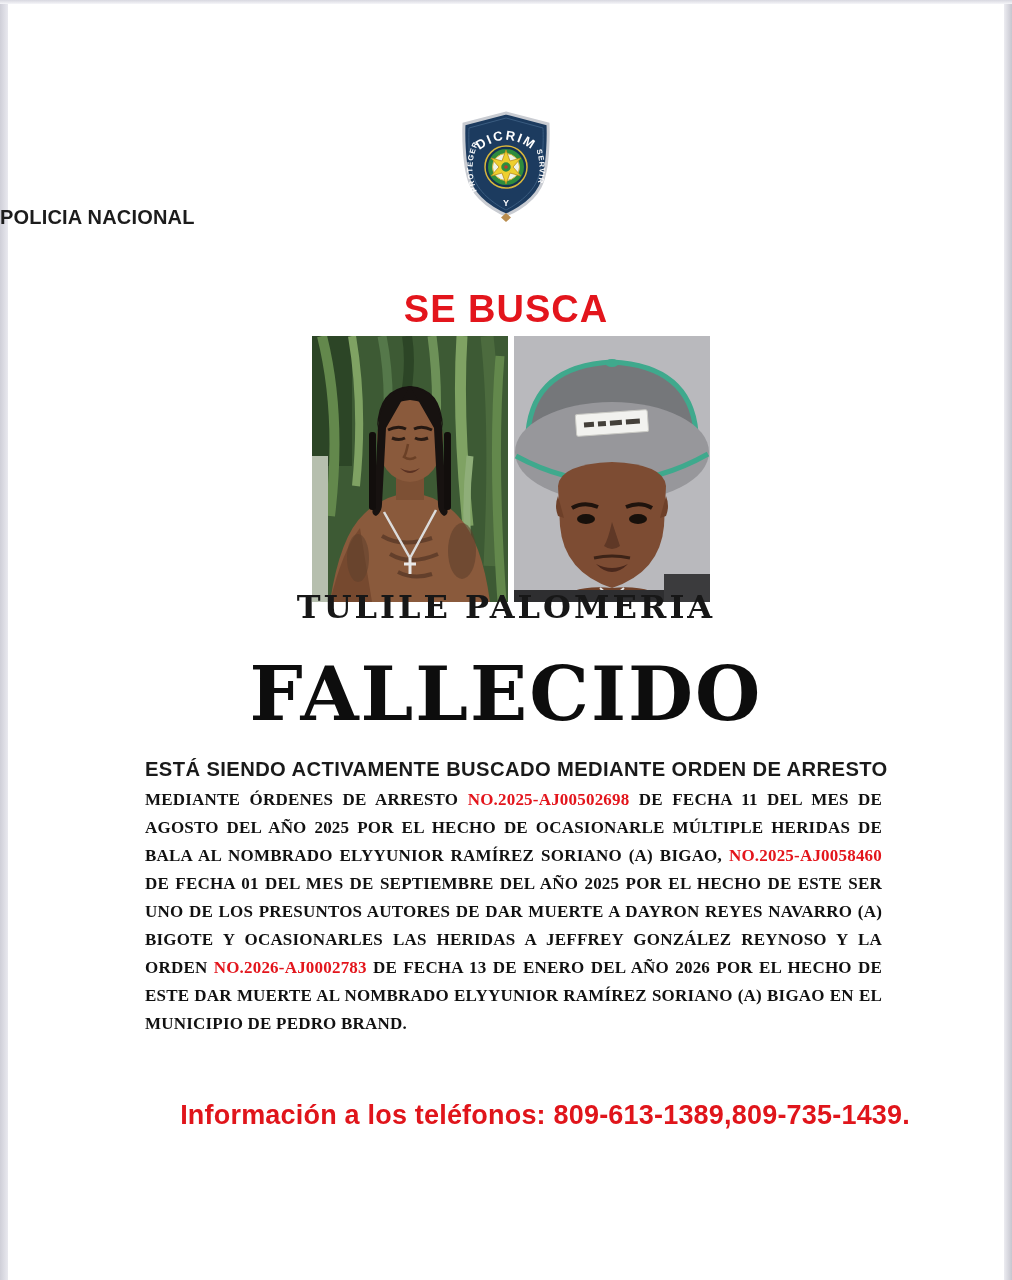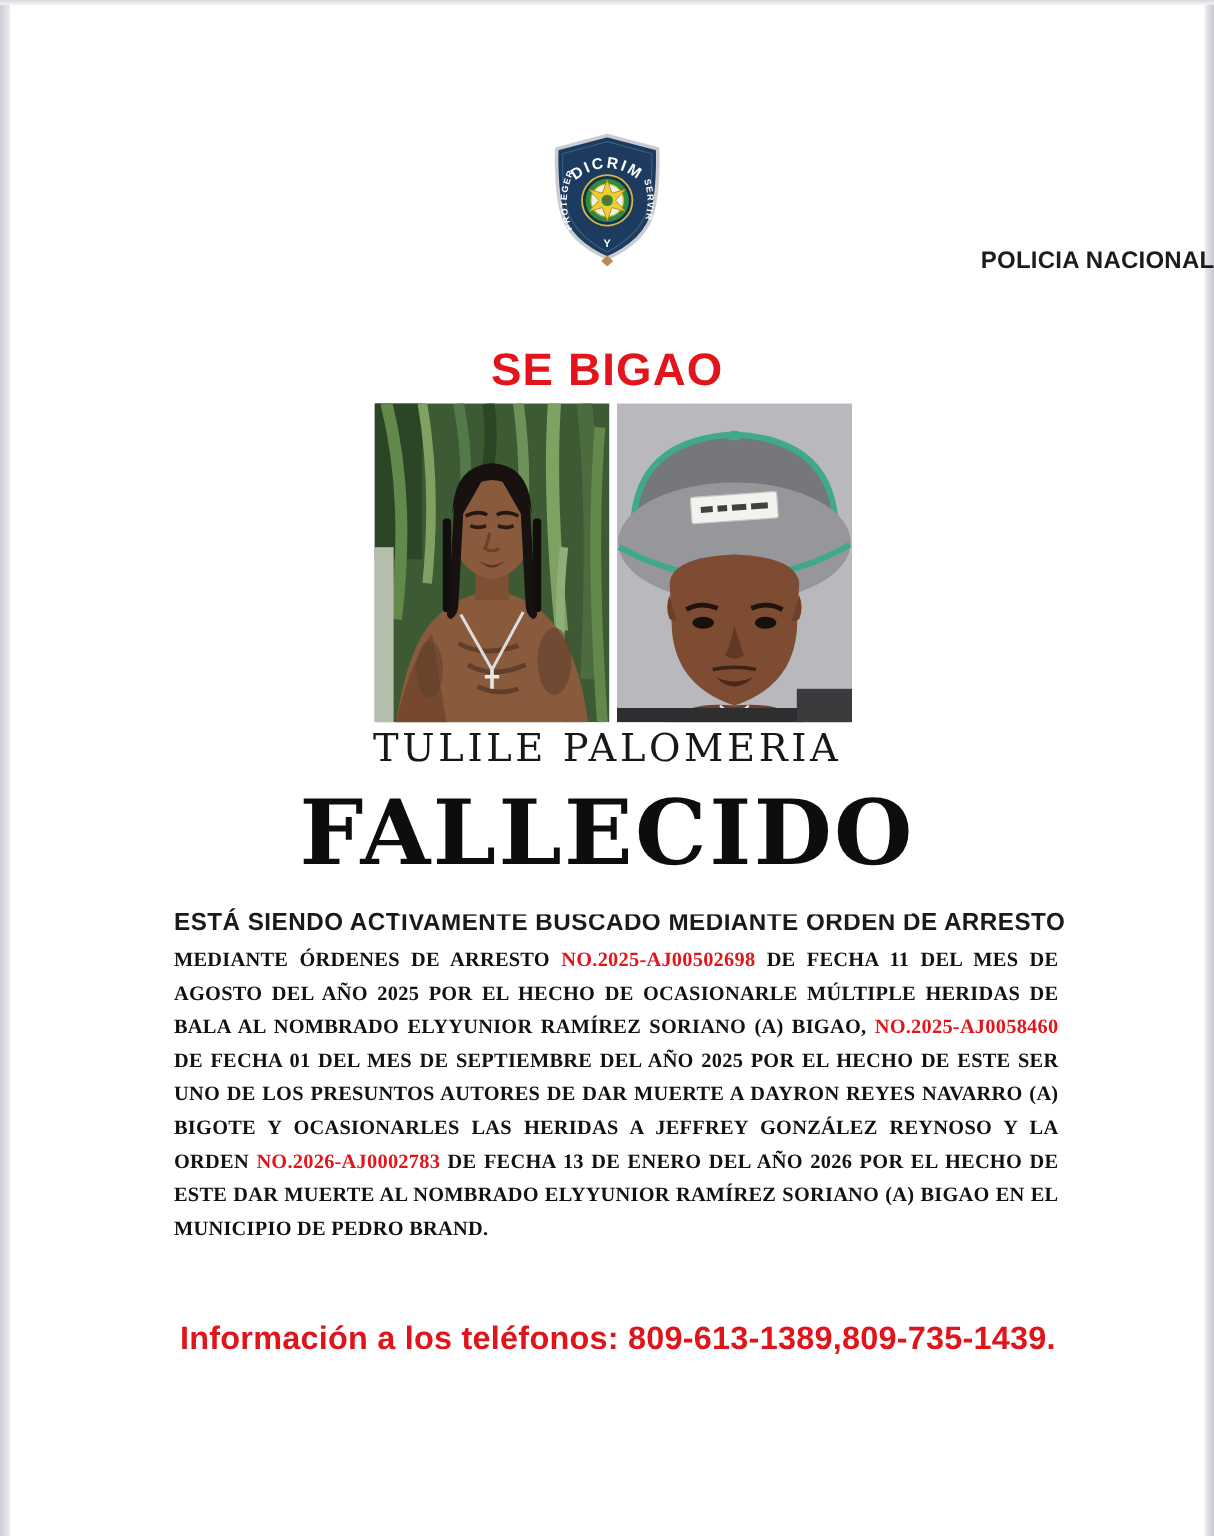--- a/index.html
+++ b/index.html
@@ -12,34 +12,34 @@
     position:absolute;left:8px;top:4px;width:996px;height:1276px;
     background:#ffffff;
   }
   .scan-edge{position:absolute;top:0;height:1280px;}
   .scan-edge.left{left:0;width:8px;background:linear-gradient(90deg,#cfcfd8,#e9e9ef);}
   .scan-edge.right{right:0;width:8px;background:linear-gradient(90deg,#ececf1,#c6c6cf);}
   .scan-edge.top{left:0;top:0;width:1012px;height:4px;background:linear-gradient(180deg,#d8d8e0,#f6f6f9);}
 
   .badge-wrap{position:absolute;left:451px;top:110px;width:110px;height:112px;}
 
-  .header-block{position:absolute;left:0;top:204px;width:1012px;text-align:right;color:#1c1c1c;}
+  .header-block{position:absolute;left:0;top:204px;width:1012px;text-align:left;color:#1c1c1c;}
   .header-line{font-weight:bold;font-size:20px;line-height:27px;letter-spacing:0.2px;}
 
   .wanted{
     position:absolute;left:0;top:288px;width:1012px;text-align:center;
     font-size:38px;font-weight:bold;letter-spacing:1px;color:#e3151c;
   }
 
   .photos{position:absolute;left:312px;top:336px;width:398px;height:266px;display:flex;gap:6px;}
   .photo{width:196px;height:266px;overflow:hidden;}
 
   .subject-name{
-    position:absolute;left:0;top:604px;width:1012px;text-align:center;
-    font-family:"DejaVu Serif",serif;font-weight:normal;font-size:32px;
+    position:absolute;left:0;top:588px;width:1012px;text-align:center;
+    font-family:"DejaVu Serif",serif;font-weight:bold;font-size:32px;
     letter-spacing:3px;color:#171717;
   }
   .status{
     position:absolute;left:0;top:650px;width:1012px;text-align:center;
     font-family:"DejaVu Serif",serif;font-weight:bold;font-size:75px;
     letter-spacing:2px;color:#0d0d0d;
   }
 
   .intro-line{
     position:absolute;left:145px;top:757px;width:737px;
@@ -52,21 +52,21 @@
   .case-paragraph{
     position:absolute;left:145px;top:786px;width:737px;
     font-family:"Liberation Serif","DejaVu Serif",serif;font-weight:bold;
     font-size:17px;line-height:28px;text-align:justify;color:#111111;
     letter-spacing:0.2px;
   }
 
   .contact-line{
     position:absolute;left:150px;top:1100px;width:760px;
     font-family:"Liberation Sans",sans-serif;font-weight:bold;font-size:27px;
-    color:#e0151b;letter-spacing:0.2px;
+    color:#e0151b;letter-spacing:0.2px;text-align:right;
   }
 </style>
 </head>
 <body>
 
 <div class="page"></div>
 <div class="scan-edge left"></div>
 <div class="scan-edge right"></div>
 <div class="scan-edge top"></div>
 
@@ -101,21 +101,21 @@
     <text x="55" y="96" font-family="Liberation Sans, sans-serif" font-size="9" font-weight="bold" fill="#ffffff" text-anchor="middle">Y</text>
 
     <polygon points="55,103 60,107.5 55,112 50,107.5" fill="#b98d4f"></polygon>
   </svg>
 </div>
 
 <div class="header-block">
   <div class="header-line">POLICIA NACIONAL</div>
 </div>
 
-<div class="wanted">SE BIGAO</div>
+<div class="wanted">SE BUSCA</div>
 
 <div class="photos">
   <div class="photo">
     <svg width="196" height="266" viewBox="0 0 196 266">
       <rect width="196" height="266" fill="#3d5a34"></rect>
 
       <rect x="0" y="0" width="40" height="130" fill="#2c4526"></rect>
       <path d="M10 0 Q30 80 18 180" stroke="#63884c" stroke-width="10" fill="none"></path>
       <path d="M40 0 Q52 70 44 150" stroke="#7fa263" stroke-width="8" fill="none"></path>
       <path d="M70 0 Q80 50 74 110" stroke="#55784a" stroke-width="9" fill="none"></path>

